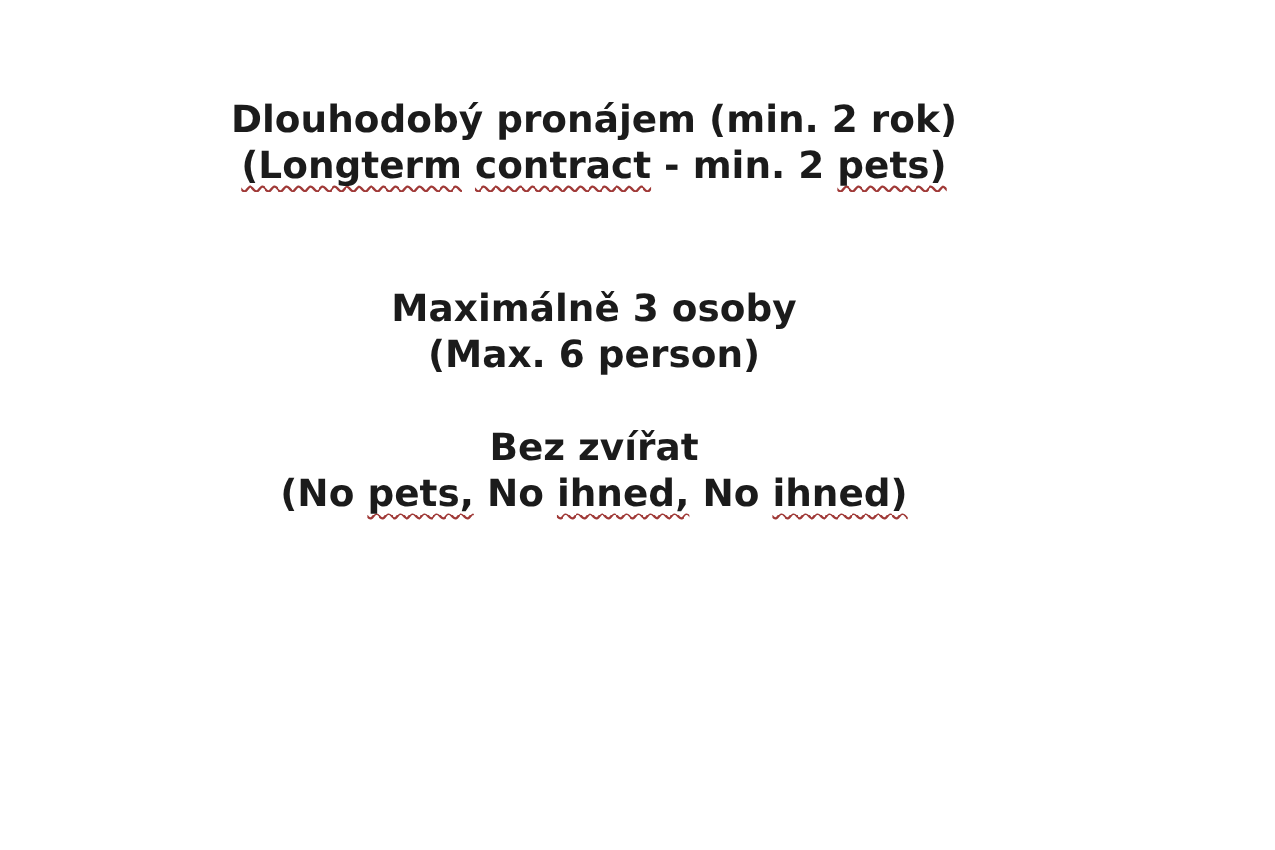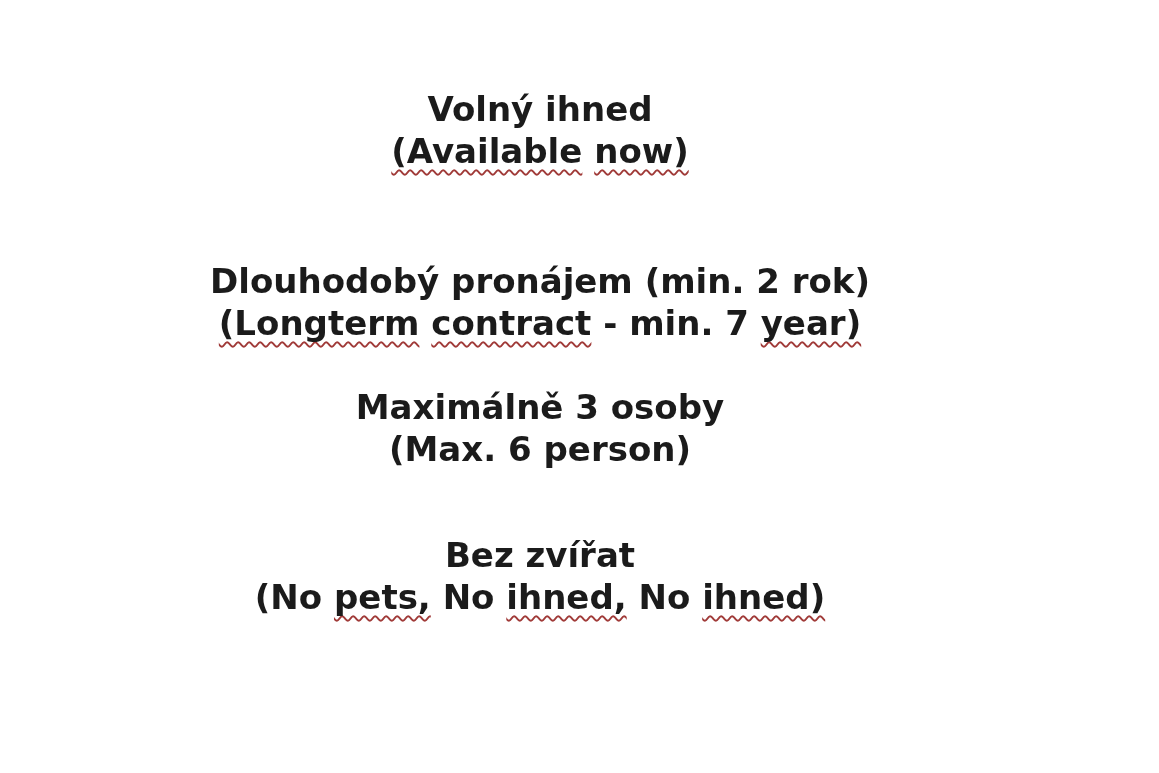--- a/index.html
+++ b/index.html
@@ -41,26 +41,22 @@
     text-decoration-thickness: 2px;
     text-underline-offset: 6px;
     text-decoration-skip-ink: none;
   }
 </style>
 </head>
 <body>
 
 <main class="doc">
     <div class="block">
-      <div class="line"><span class="seg">Volný ihned</span></div>
-      <div class="line"><span class="seg misspelled">(Available</span><span class="seg"> </span><span class="seg misspelled">now)</span></div>
-    </div>
-    <div class="block">
       <div class="line"><span class="seg">Dlouhodobý pronájem (min. 2 rok)</span></div>
-      <div class="line"><span class="seg misspelled">(Longterm</span><span class="seg"> </span><span class="seg misspelled">contract</span><span class="seg"> - min. 7 </span><span class="seg misspelled">year)</span></div>
+      <div class="line"><span class="seg misspelled">(Longterm</span><span class="seg"> </span><span class="seg misspelled">contract</span><span class="seg"> - min. 2 </span><span class="seg misspelled">pets)</span></div>
     </div>
     <div class="block">
       <div class="line"><span class="seg">Maximálně 3 osoby</span></div>
       <div class="line"><span class="seg">(Max. 6 person)</span></div>
     </div>
     <div class="block">
       <div class="line"><span class="seg">Bez zvířat</span></div>
       <div class="line"><span class="seg">(No </span><span class="seg misspelled">pets,</span><span class="seg"> No </span><span class="seg misspelled">ihned,</span><span class="seg"> No </span><span class="seg misspelled">ihned)</span></div>
     </div>
   </main>

